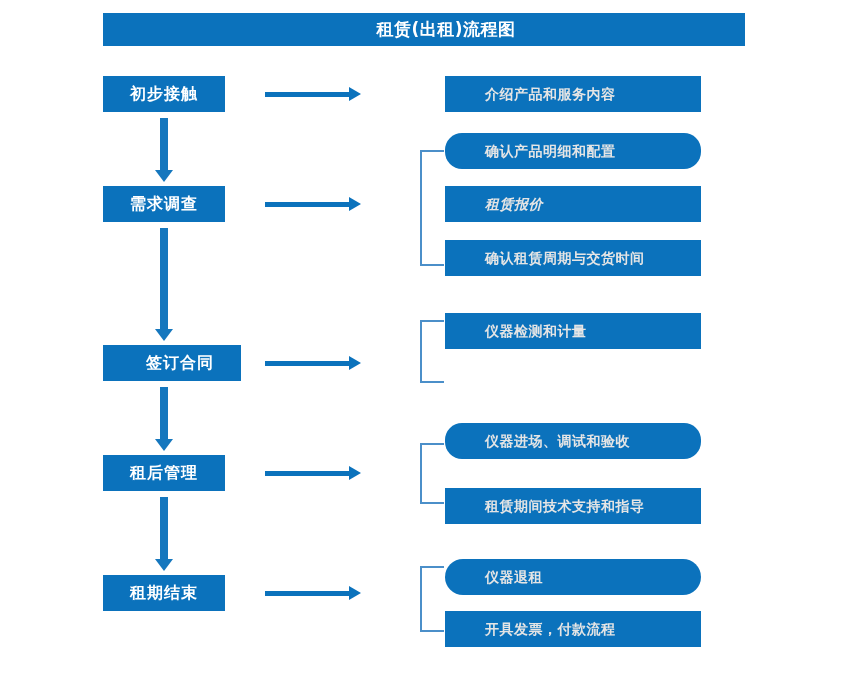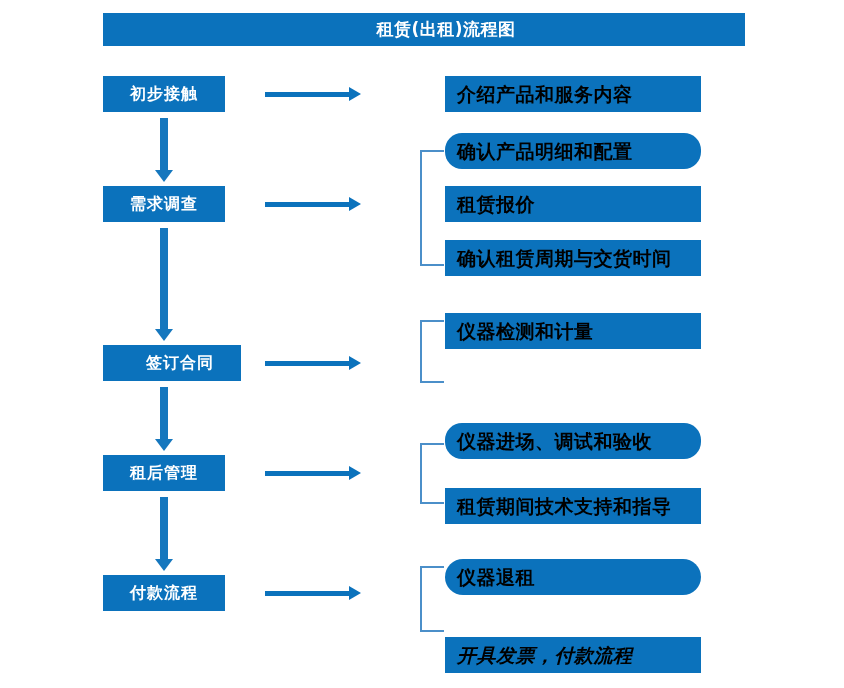--- a/index.html
+++ b/index.html
@@ -63,27 +63,28 @@
   .detail-box {
     position: absolute;
     left: 445px;
     width: 256px;
     height: 36px;
     background: #0b72bc;
     display: flex;
     align-items: center;
   }
   .detail-box .detail-label {
-    color: #000000;
-    font-size: 19px;
+    color: #e5e5e5;
+    font-size: 14px;
     font-weight: bold;
     line-height: 1;
     padding-left: 12px;
     letter-spacing: 0.5px;
     white-space: nowrap;
+    margin-left: 28px;
   }
 
   
   .h-arrow {
     position: absolute;
     left: 265px;
     width: 96px;
     height: 14px;
   }
   .h-arrow .shaft {
@@ -155,21 +156,21 @@
   <div class="stage-box" style="top:186px;">
     <span class="stage-label">需求调查</span>
   </div>
   <div class="stage-box" style="top:345px;padding-left:16px;">
     <span class="stage-label">签订合同</span>
   </div>
   <div class="stage-box" style="top:455px;">
     <span class="stage-label">租后管理</span>
   </div>
   <div class="stage-box" style="top:575px;">
-    <span class="stage-label">付款流程</span>
+    <span class="stage-label">租期结束</span>
   </div>
 
   <div class="v-arrow" style="top:118px; height:64px;">
     <div class="shaft" style="height:52px;"></div>
     <div class="head"></div>
   </div>
   <div class="v-arrow" style="top:228px; height:113px;">
     <div class="shaft" style="height:101px;"></div>
     <div class="head"></div>
   </div>
@@ -207,35 +208,35 @@
   <div class="bracket" style="top:320px; height:63px;"></div>
   <div class="bracket" style="top:443px; height:61px;"></div>
   <div class="bracket" style="top:566px; height:66px;"></div>
 
   <div class="detail-box" style="top:76px;">
     <span class="detail-label">介绍产品和服务内容</span>
   </div>
   <div class="detail-box" style="top:133px;border-radius:17px;">
     <span class="detail-label">确认产品明细和配置</span>
   </div>
-  <div class="detail-box" style="top:186px;">
+  <div class="detail-box" style="top:186px;font-style:italic;">
     <span class="detail-label">租赁报价</span>
   </div>
   <div class="detail-box" style="top:240px;">
     <span class="detail-label">确认租赁周期与交货时间</span>
   </div>
   <div class="detail-box" style="top:313px;">
     <span class="detail-label">仪器检测和计量</span>
   </div>
   <div class="detail-box" style="top:423px;border-radius:17px;">
     <span class="detail-label">仪器进场、调试和验收</span>
   </div>
   <div class="detail-box" style="top:488px;">
     <span class="detail-label">租赁期间技术支持和指导</span>
   </div>
   <div class="detail-box" style="top:559px;border-radius:18px;">
     <span class="detail-label">仪器退租</span>
   </div>
-  <div class="detail-box" style="top:637px;font-style:italic;">
+  <div class="detail-box" style="top:611px;">
     <span class="detail-label">开具发票，付款流程</span>
   </div>
 
 </div>
 
 </body></html>

